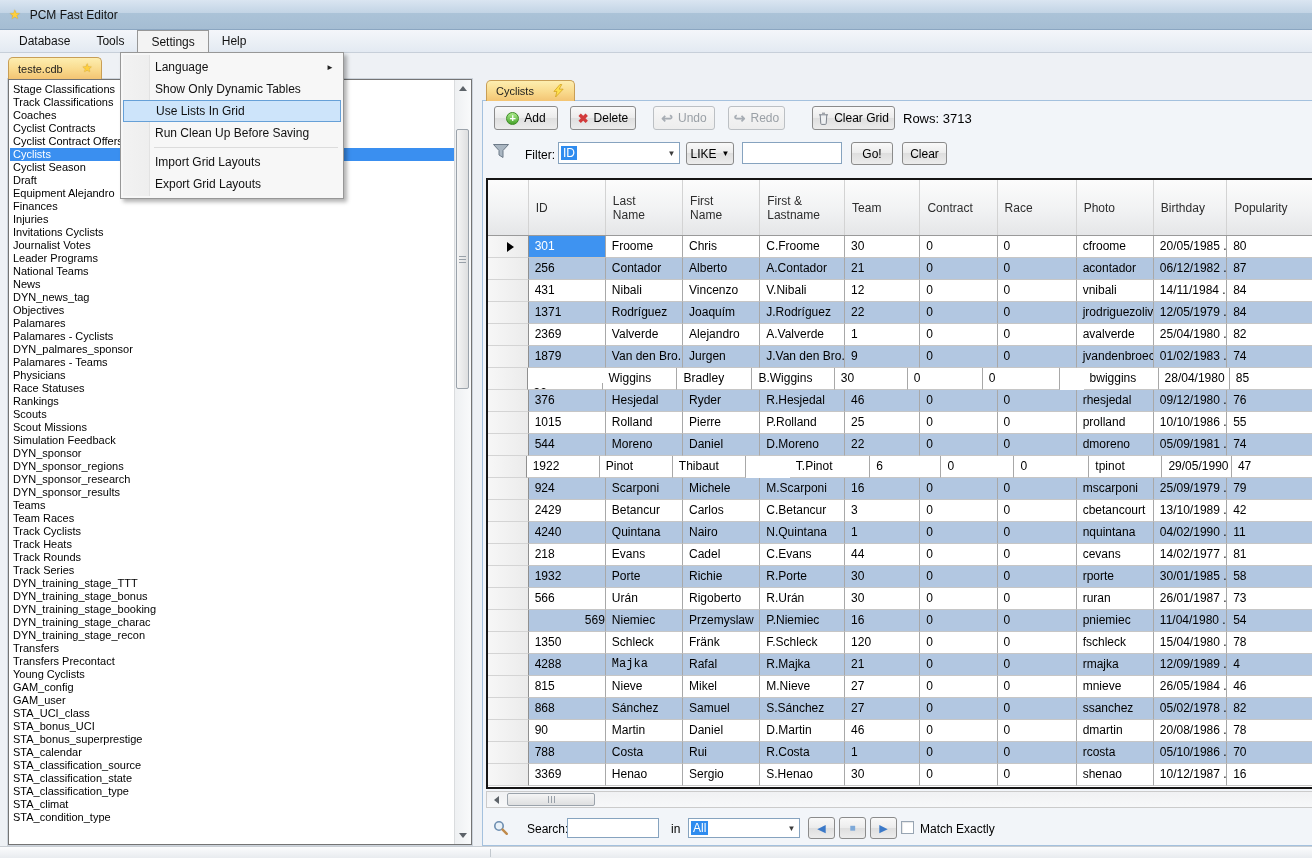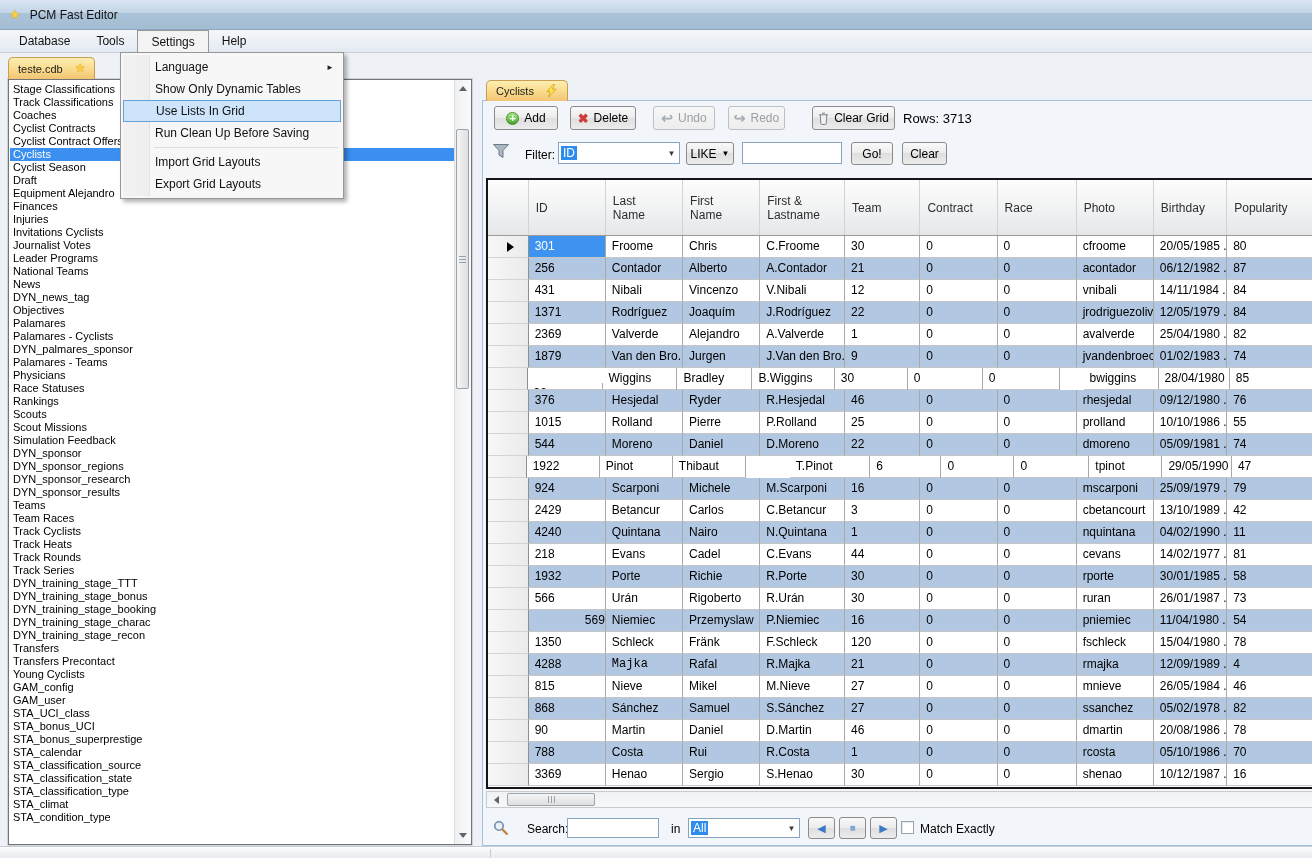--- a/index.html
+++ b/index.html
@@ -26,21 +26,21 @@
     border:1px solid #979797; box-shadow:3px 3px 4px rgba(0,0,0,.3); z-index:60; padding:3px 2px; }
   #menu-popup::before { content:""; position:absolute; left:2px; top:2px; bottom:2px; width:26px;
     background:linear-gradient(to right,#f2f2f2,#eeeeee); border-right:1px solid #e2e2e2; }
   .menu-item { position:relative; height:22px; display:flex; align-items:center;
     padding-left:32px; padding-right:7px; font-size:12px; color:#111; }
   .menu-item.hl { background:#cde4fa; border:1px solid #66a0d7; }
   .mi-arrow { margin-left:auto; font-size:8px; color:#222; }
   .menu-sep { position:relative; height:1px; background:#dcdcdc; margin:3px 3px 3px 31px; }
 
   
-  .tab { position:absolute; display:flex; align-items:center; gap:12px; padding:0 9px;
+  .tab { position:absolute; display:flex; align-items:center; gap:19px; padding:0 9px;
     background:linear-gradient(#fdeeb0,#f9da8d 55%,#f3c473); border:1px solid #c89e55; border-bottom:none;
     border-radius:5px 5px 0 0; font-size:11px; color:#1c1c1c; z-index:5; }
   #sidebar-tab { left:8px; top:57px; height:22px; }
   #content-tab { left:486px; top:80px; height:21px; }
 
   
   #sidebar-box { position:absolute; left:8px; top:79px; width:464px; height:766px;
     background:#fff; border:1px solid #747474; outline:1px solid #ccd3db; }
   #sidebar-list { position:absolute; left:1px; top:3px; width:445px; bottom:2px; overflow:hidden; }
   .sb-item { height:13px; line-height:13px; font-size:11px; padding-left:3px; white-space:nowrap; color:#000; }

